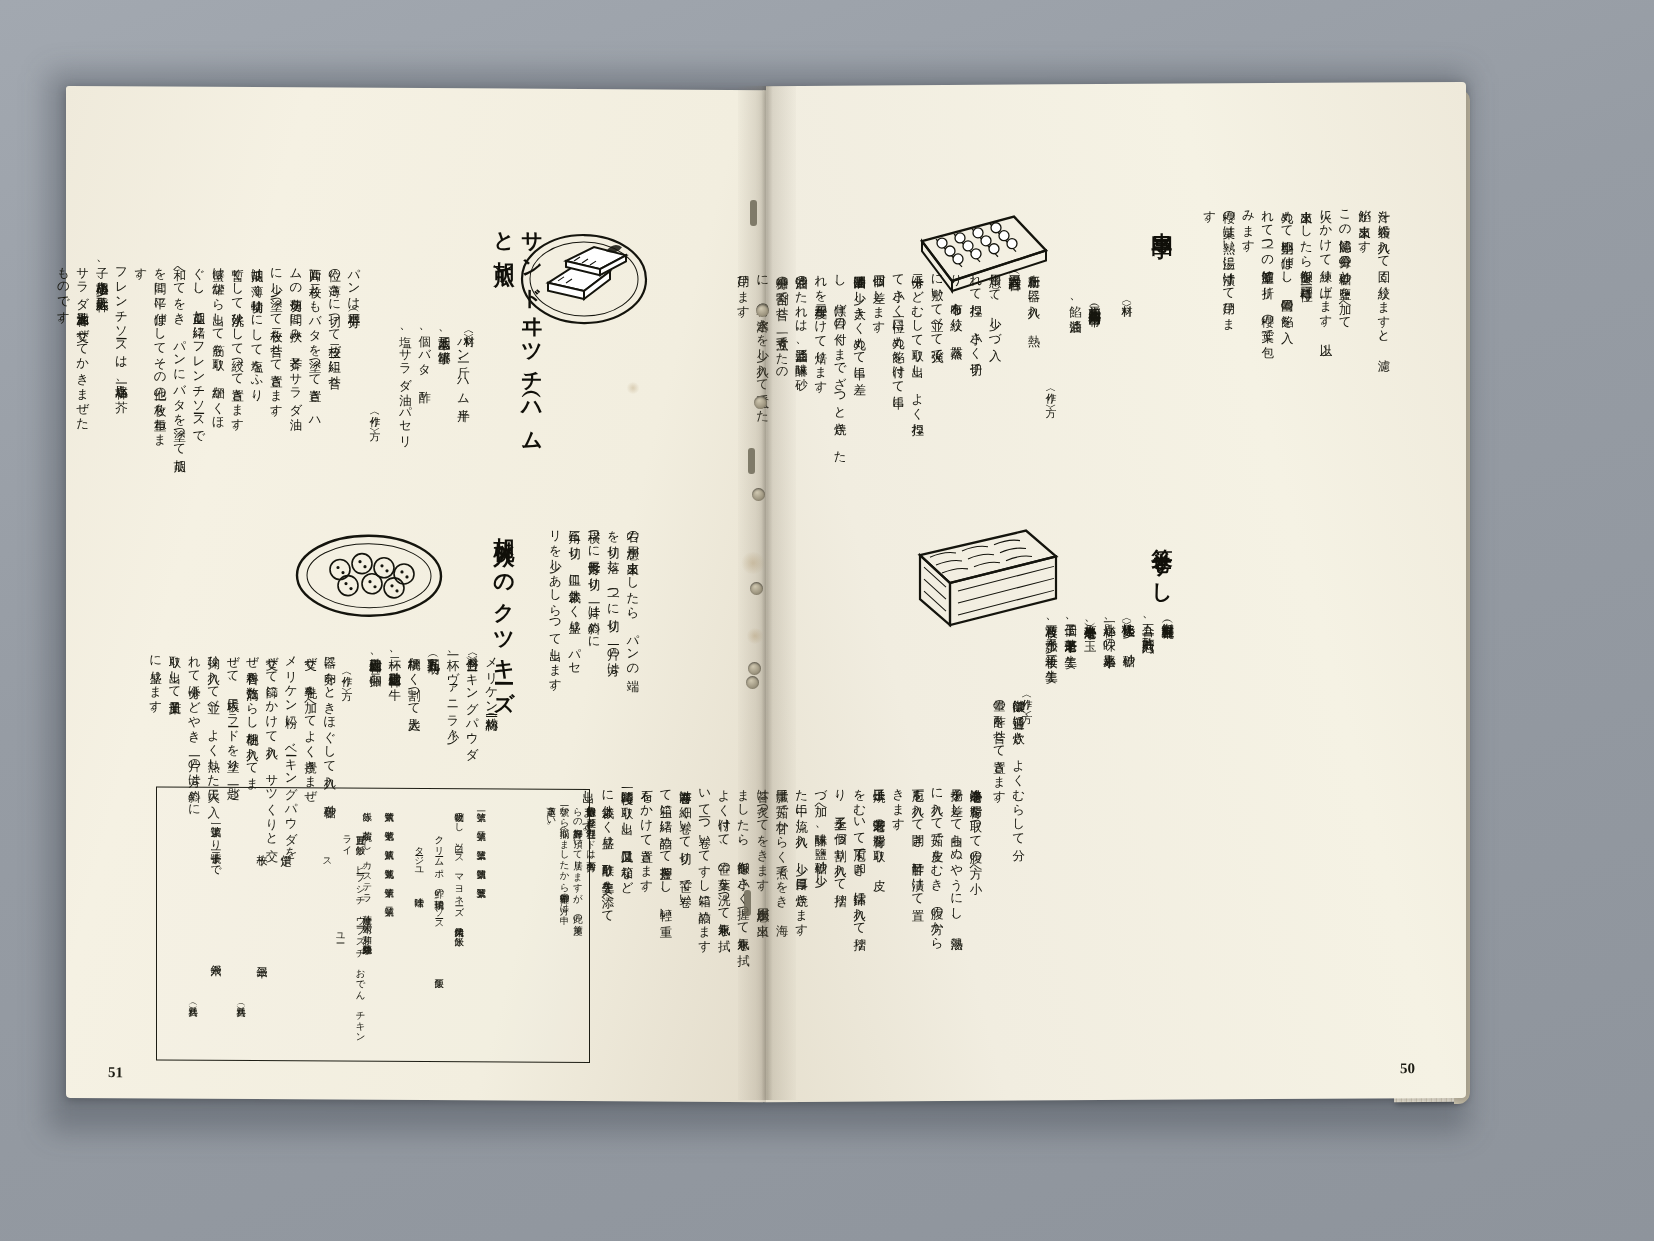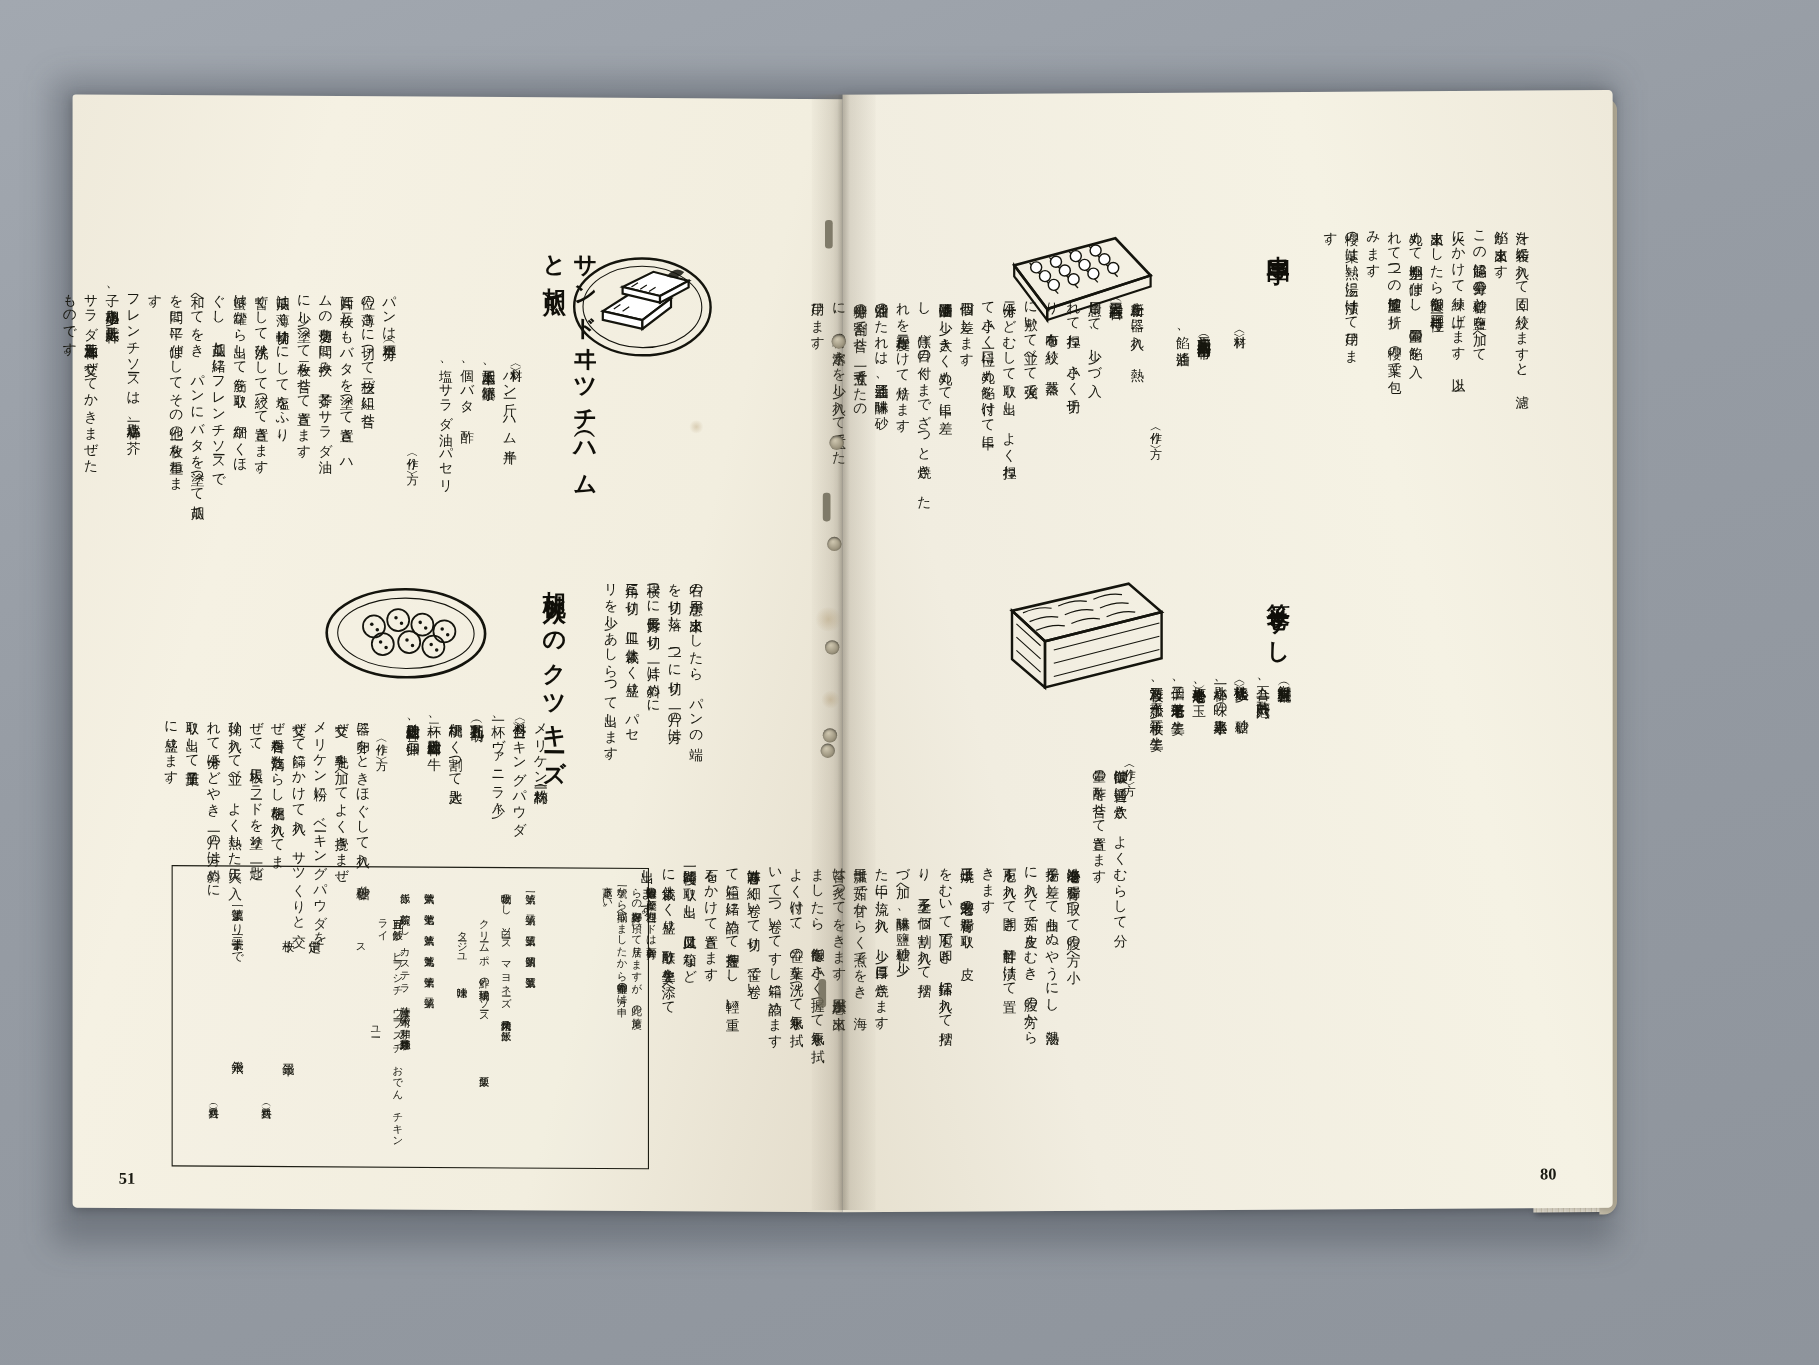--- a/index.html
+++ b/index.html
@@ -439,21 +439,21 @@
 ましたら、御飯を小さく握つて水氣を拭
 よく付けて、笹の葉を洗つて水氣を拭
 いて一つゝゝ卷いてすし箱に詰めます
 海苔卷は細く卷いて切り、笹で卷い
 て箱に一緒に詰めて押蓋をし、輕い重
 石をかけて置きます。
 一時間後に取り出し、皿又は箱など
 に休裁よく盛り、酢取り生姜を添へて
 出します。</div>
 
-        <div class="pagenum" style="left:634px; top:978px;">80</div>
+        <div class="pagenum" style="left:634px; top:978px;">50</div>
       </div>
     </div>
 
     <div class="gutter"></div>
 
     <div class="binding-hole" style="left:690px; top:222px;"></div>
     <div class="binding-hole" style="left:688px; top:314px;"></div>
     <div class="binding-hole" style="left:686px; top:406px;"></div>
     <div class="binding-hole" style="left:684px; top:500px;"></div>
     <div class="binding-hole" style="left:682px; top:580px;"></div>

